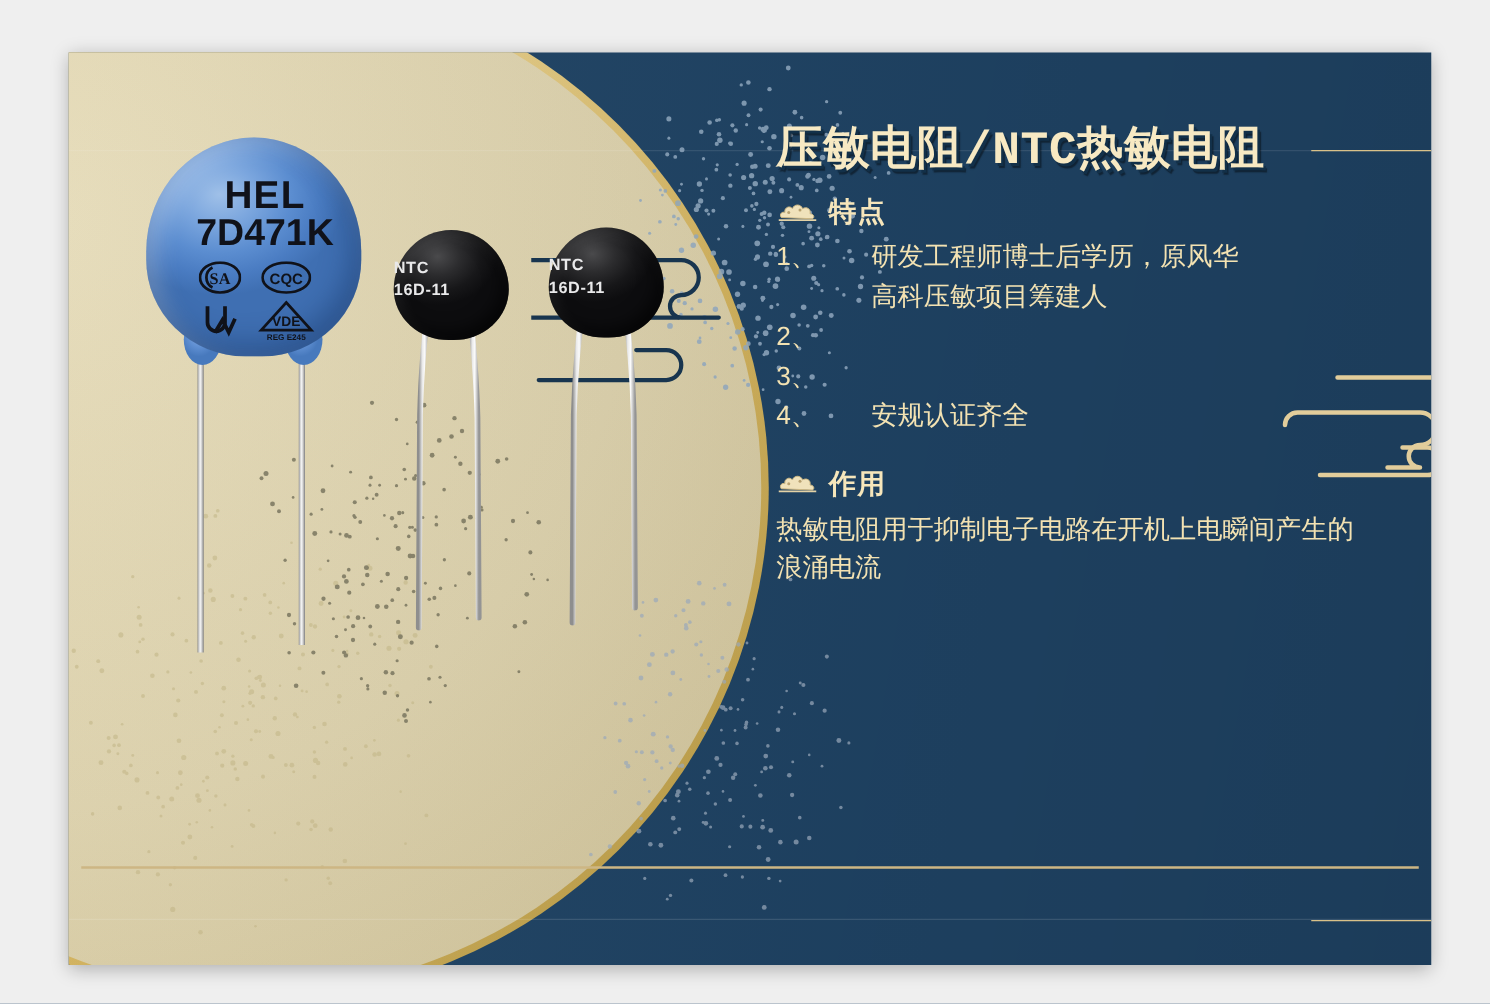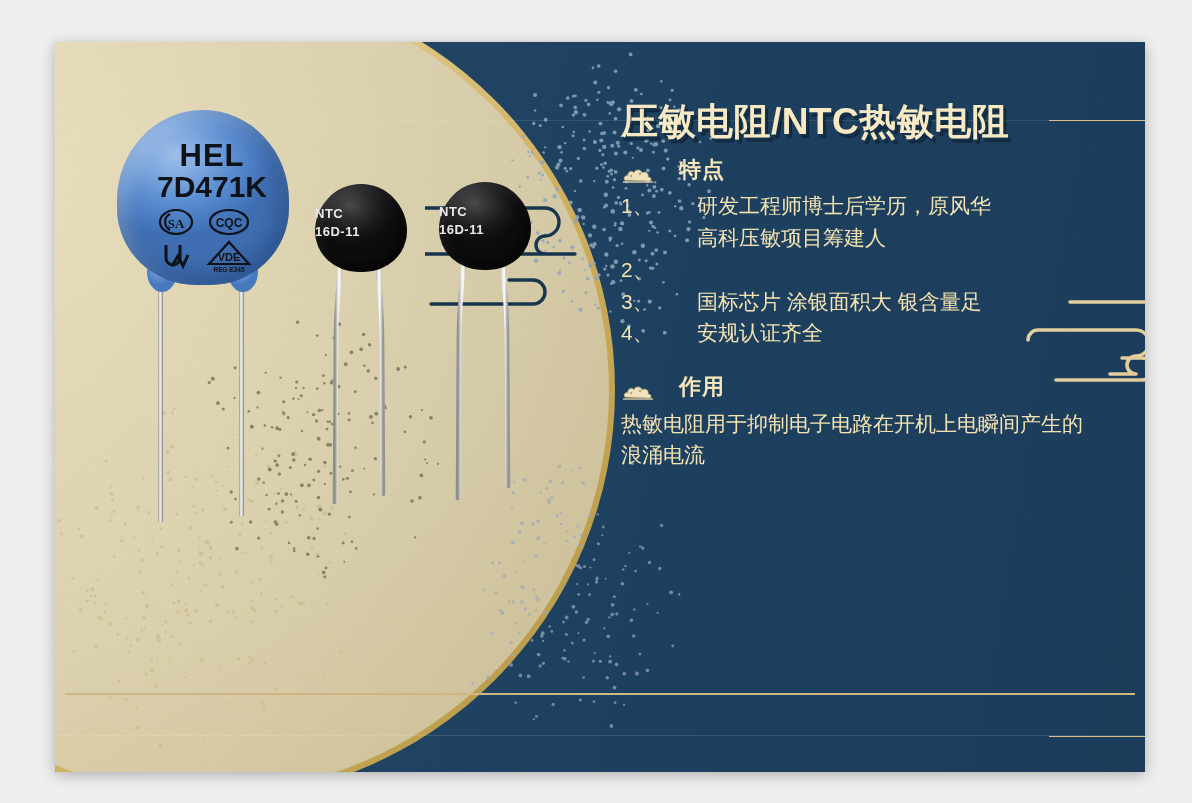--- a/index.html
+++ b/index.html
@@ -55,29 +55,29 @@
     position:absolute;left:10px;right:10px;top:651px;height:0;
     border-top:2px solid #cdb684;
   }
 
   
   .panel{
     position:absolute;left:566px;top:60px;width:470px;height:660px;
     color:#f0e0b4;
   }
   .title{
-    font-family:Liberation Sans, sans-serif;
+    font-family:Liberation Mono, monospace;
     font-weight:700;font-size:37px;line-height:1.06;
     letter-spacing:.5px;
     color:#f7e9c3;
     text-shadow:2px 3px 0 #123049, 3px 4px 1px rgba(0,0,0,.45);
     white-space:nowrap;
     margin:0 0 14px 0;
   }
-  .sec-head{display:flex;align-items:flex-end;gap:24px;margin:6px 0 6px 0;}
+  .sec-head{display:flex;align-items:center;gap:8px;margin:6px 0 6px 0;}
   .sec-head .label{
     font-size:22px;font-weight:700;color:#f6e6bb;letter-spacing:1px;
   }
   .bullets{margin:0;padding:0;list-style:none;}
   .bullets li{
     font-size:21px;line-height:1.42;color:#f3e2b2;
     display:flex;align-items:flex-start;
     margin-bottom:2px;
   }
   .bullets li .num{display:inline-block;min-width:36px;flex:none;}
@@ -1046,21 +1046,20 @@
       </li>
       <li class="cont">
         <span class="num">1、</span>
         <span class="txt">高科压敏项目筹建人</span>
       </li>
       <li>
         <span class="num">2、</span>
       </li>
       <li>
         <span class="num">3、</span>
-        <span class="txt">国标芯片 涂银面积大 银含量足</span>
       </li>
       <li>
         <span class="num">4、</span>
         <span class="txt">安规认证齐全</span>
       </li>
     </ul>
 
     <div class="sec-head" style="margin-top:24px;">
       <svg class="cloud-orn" viewBox="0 0 34 18">
         <path d="M4 13 c-2 -3 1 -5 3 -4 c-1 -4 4 -6 6 -3 c1 -4 7 -4 8 0 c3 -2 7 0 6 4 c3 0 4 3 2 4 z" fill="#f0e2bb" stroke="#cdb884" stroke-width=".8"></path>

